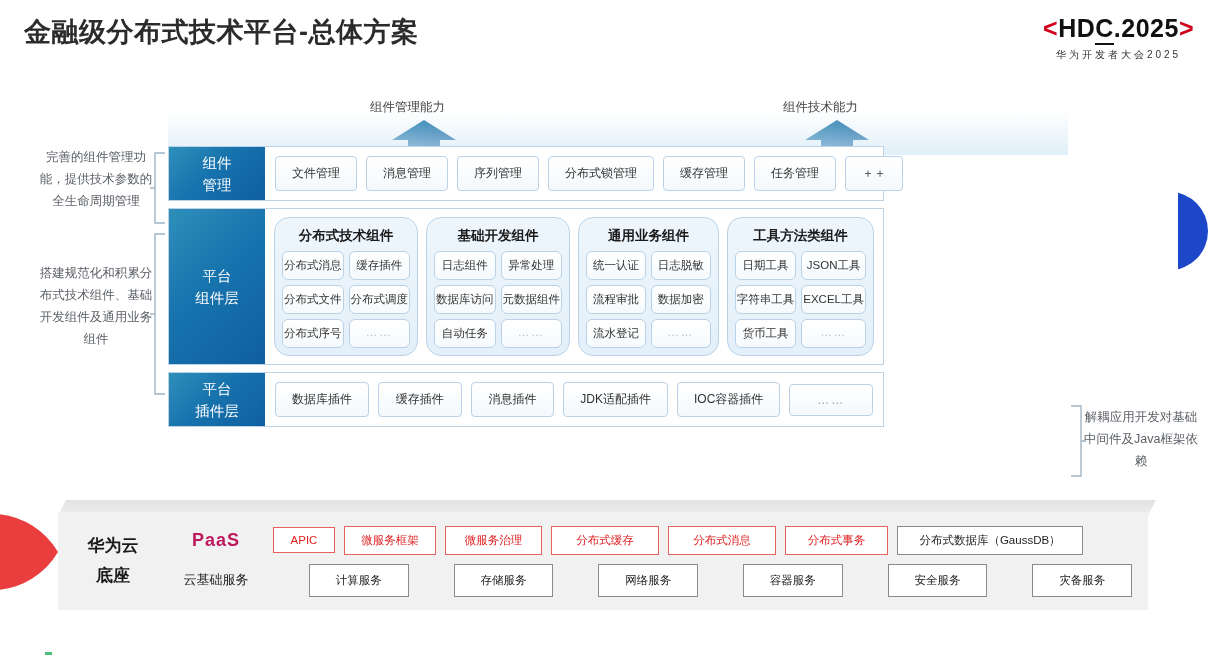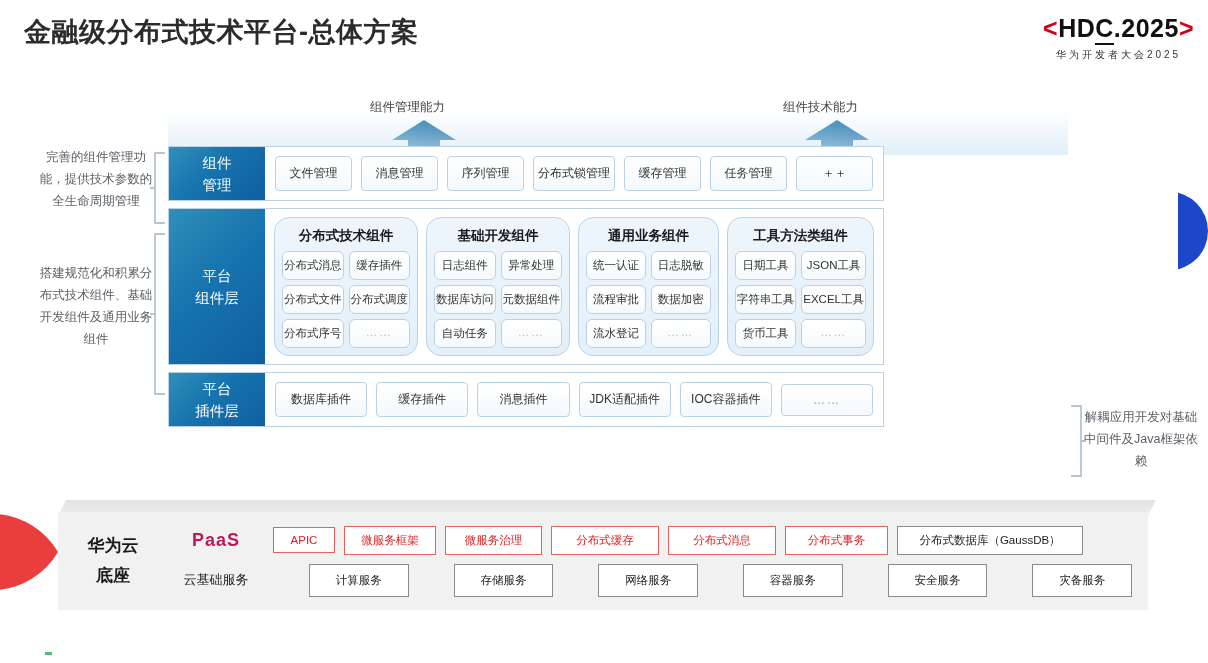--- a/index.html
+++ b/index.html
@@ -46,21 +46,21 @@
     background:linear-gradient(135deg,#2f8fba 0%,#1773ad 45%,#0f5fa0 100%);
     color:#fff;display:flex;flex-direction:column;align-items:center;justify-content:center;
     font-size:14.5px;line-height:22px;text-align:center;
   }
   .layer-body{flex:1;display:flex;align-items:center;padding:9px 10px;gap:9px;}
 
   .chip{
     flex:1;text-align:center;font-size:12px;color:#333;
     border:1px solid #b9d2e8;border-radius:4px;
     background:linear-gradient(180deg,#ffffff 0%,#f4f9fd 100%);
-    padding:8px 4px;white-space:nowrap;
+    padding:8px 16px;white-space:nowrap;
   }
   .chip.dots{color:#9aa6b2;letter-spacing:2px;}
 
   
   .layer-mid{align-items:stretch;}
   .layer-mid .layer-body{align-items:stretch;padding:8px 9px;gap:8px;}
   .group{
     flex:1;border:1px solid #b9d2e8;border-radius:15px;
     background:linear-gradient(180deg,#eef6fc 0%,#e3eff9 100%);
     padding:6px 7px 7px;display:flex;flex-direction:column;

